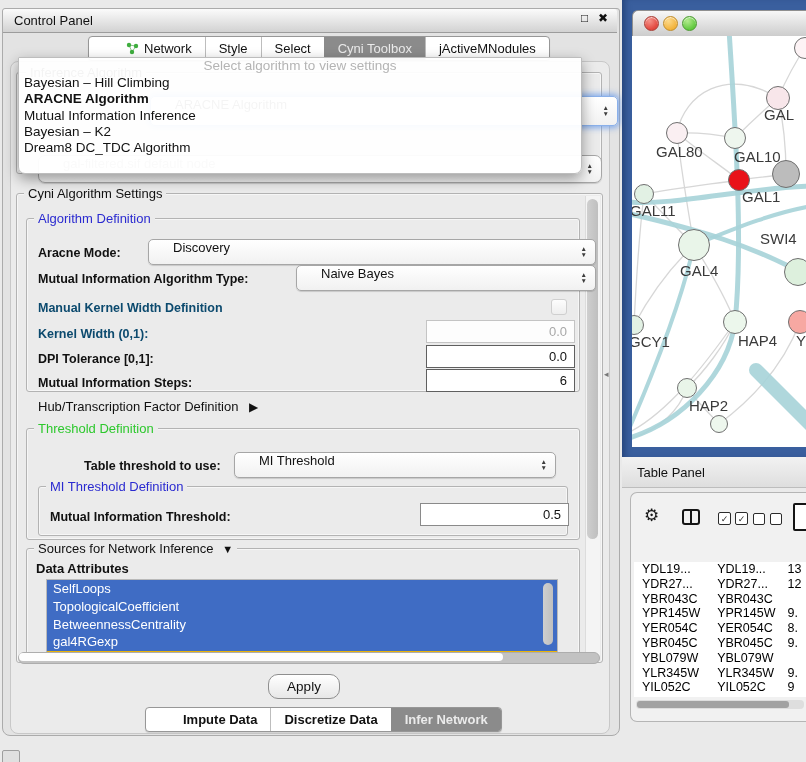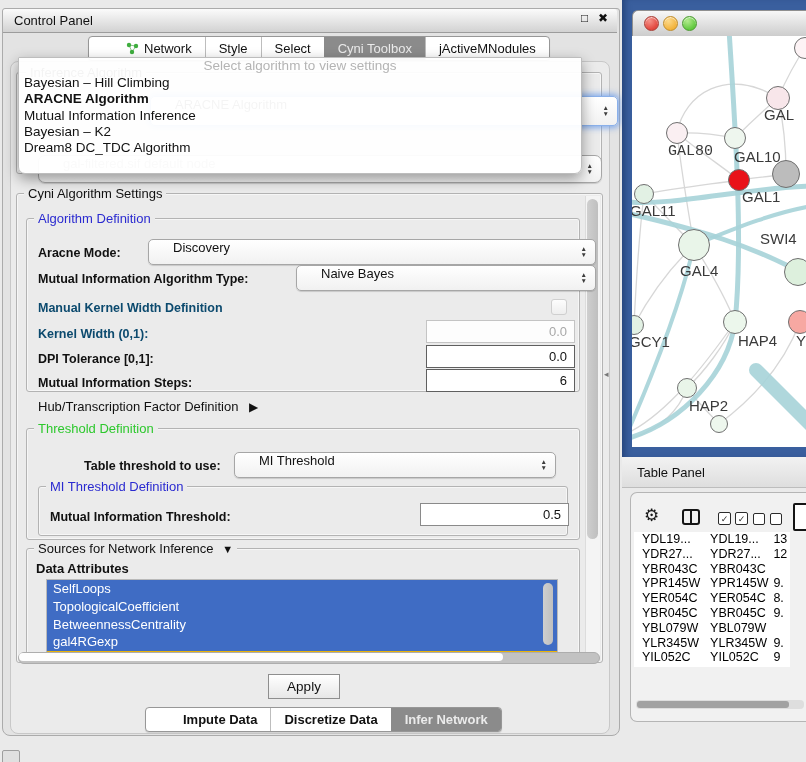--- a/index.html
+++ b/index.html
@@ -31,21 +31,21 @@
   .popup{left:18px;top:57px;width:562px;height:115px;background:rgba(255,255,255,.95);border:1px solid #bdbdbd;border-radius:1px 1px 7px 7px;box-shadow:0 5px 14px rgba(0,0,0,.38);z-index:50;overflow:hidden;}
   .popup-ph{height:17px;text-align:center;color:#b4b4b4;font-size:13.5px;}
   .algo-item{height:16.3px;padding-left:5px;font-size:13.5px;color:#111;white-space:nowrap;}
   .algo-item.sel{font-weight:700;}
   
   .sb-track-v{background:#f4f4f4;border-left:1px solid #dcdcdc;}
   .sb-thumb{background:linear-gradient(90deg,#cfcfcf,#bfbfbf);border-radius:6px;}
   
   .src-item{height:17.8px;line-height:17.8px;padding-left:6px;font-size:13px;background:#3f6cc4;color:#fff;white-space:nowrap;}
   
-  .push-btn{background:linear-gradient(#ffffff,#e7e7e7);border:1px solid #8e8e8e;border-radius:0;display:flex;align-items:center;justify-content:center;font-size:13.5px;color:#111;}
+  .push-btn{background:linear-gradient(#ffffff,#e7e7e7);border:1px solid #8e8e8e;border-radius:10px;display:flex;align-items:center;justify-content:center;font-size:13.5px;color:#111;}
   
   .blue-panel{left:622px;top:0;width:184px;height:457px;background:#3a5f9e;box-shadow:inset 6px 0 6px -3px #26457c;}
   .nv-titlebar{left:632px;top:10px;width:174px;height:26px;background:linear-gradient(#f7f7f7,#cbcbcb);border:1px solid #8f8f8f;border-right:none;border-radius:6px 0 0 0;}
   .light{width:13px;height:13px;border-radius:50%;box-shadow:inset 0 1px 1px rgba(255,255,255,.7);}
   .nv-canvas{left:632px;top:36px;width:174px;height:411px;background:#fff;overflow:hidden;}
   .net-node{position:absolute;border:1.4px solid #6f6f6f;border-radius:50%;box-sizing:border-box;}
   .net-label{position:absolute;font-size:15px;color:#3a3a3a;white-space:nowrap;}
   
   .tp-titlebar{left:622px;top:457px;width:184px;height:30px;background:linear-gradient(#f2f2f2,#dedede);border-bottom:1px solid #bdbdbd;}
   .tp-panel{left:630px;top:492px;width:176px;height:228px;background:#f1f1f1;border:1px solid #b5b5b5;border-right:none;border-radius:7px 0 0 7px;}
@@ -257,21 +257,21 @@
         <path d="M -6 177 C 60 192, 125 210, 180 243" stroke="#a6d3d8" stroke-width="5" fill="none" opacity="0.9" stroke-linecap="round"></path>
         <path d="M 62 209 C 48 272, 18 345, -6 400" stroke="#a6d3d8" stroke-width="4" fill="none" opacity="0.9" stroke-linecap="round"></path>
         <path d="M 97 -6 C 104 100, 111 210, 103 286 C 96 336, 52 386, -6 403" stroke="#a6d3d8" stroke-width="5" fill="none" opacity="0.9" stroke-linecap="round"></path>
         <path d="M 62 209 C 95 196, 135 178, 180 170" stroke="#a6d3d8" stroke-width="4" fill="none" opacity="0.9" stroke-linecap="round"></path>
         <path d="M 124 334 L 196 406" stroke="#a6d3d8" stroke-width="14" fill="none" opacity="0.9" stroke-linecap="round"></path>
       </svg>
   <div class="net-node" style="left: 162px; top: 1px; height: 22px; width: 22px; background: rgb(253, 243, 245);"></div>
       <div class="net-node" style="left: 134px; top: 50px; height: 24px; width: 24px; background: rgb(248, 230, 234);"></div>
       <span class="net-label" style="left: 132px; top: 70px;">GAL</span>
       <div class="net-node" style="left: 34px; top: 86px; height: 22px; width: 22px; background: rgb(250, 239, 242);"></div>
-      <span class="net-label" style="left: 36px; top: 107px; font-family: Liberation Mono, monospace;">GAL80</span>
+      <span class="net-label" style="left: 24px; top: 107px;">GAL80</span>
       <div class="net-node" style="left: 92px; top: 91px; height: 22px; width: 22px; background: rgb(238, 246, 238);"></div>
       <span class="net-label" style="left: 102px; top: 112px;">GAL10</span>
       <div class="net-node" style="left: 96px; top: 133px; height: 22px; width: 22px; background: rgb(233, 18, 25);"></div>
       <span class="net-label" style="left: 110px; top: 152px;">GAL1</span>
       <div class="net-node" style="left: 140px; top: 124px; height: 28px; width: 28px; background: rgb(188, 188, 188);"></div>
       <div class="net-node" style="left: 2px; top: 148px; height: 20px; width: 20px; background: rgb(226, 241, 228);"></div>
       <span class="net-label" style="left: -2px; top: 166px;">GAL11</span>
       <div class="net-node" style="left: 46px; top: 193px; height: 32px; width: 32px; background: rgb(233, 245, 233);"></div>
       <span class="net-label" style="left: 48px; top: 226px;">GAL4</span>
       <div class="net-node" style="left: 152px; top: 222px; height: 28px; width: 28px; background: rgb(221, 240, 221);"></div>
@@ -297,21 +297,21 @@
   <span class="abs" style="left:718px;top:512px;display:flex;gap:4px;">
     <span class="cbx">✓</span>
     <span class="cbx">✓</span>
   </span>
   <span class="abs" style="left:753px;top:513px;display:flex;gap:5px;">
     <span class="cbx empty"></span>
     <span class="cbx empty"></span>
   </span>
   <span class="abs" style="left:793px;top:503px;width:18px;height:24px;border:2px solid #151515;border-radius:2px;background:#fff;"></span>
 
-  <div class="abs" style="left:634px;top:532px;width:156px;height:135px;background:#fff;overflow:hidden;" id="table-body">
+  <div class="abs" style="left:634px;top:562px;width:172px;height:135px;background:#fff;overflow:hidden;" id="table-body">
       <div class="trow">
         <div class="td" style="width: 76px; padding-left: 8px;">YDL19...</div>
         <div class="td" style="width: 75px; padding-left: 8px;">YDL19...</div>
         <div class="td" style="width: 21px; padding-left: 4px;">13</div>
       </div>
       <div class="trow">
         <div class="td" style="width: 76px; padding-left: 8px;">YDR27...</div>
         <div class="td" style="width: 75px; padding-left: 8px;">YDR27...</div>
         <div class="td" style="width: 21px; padding-left: 4px;">12</div>
       </div>

